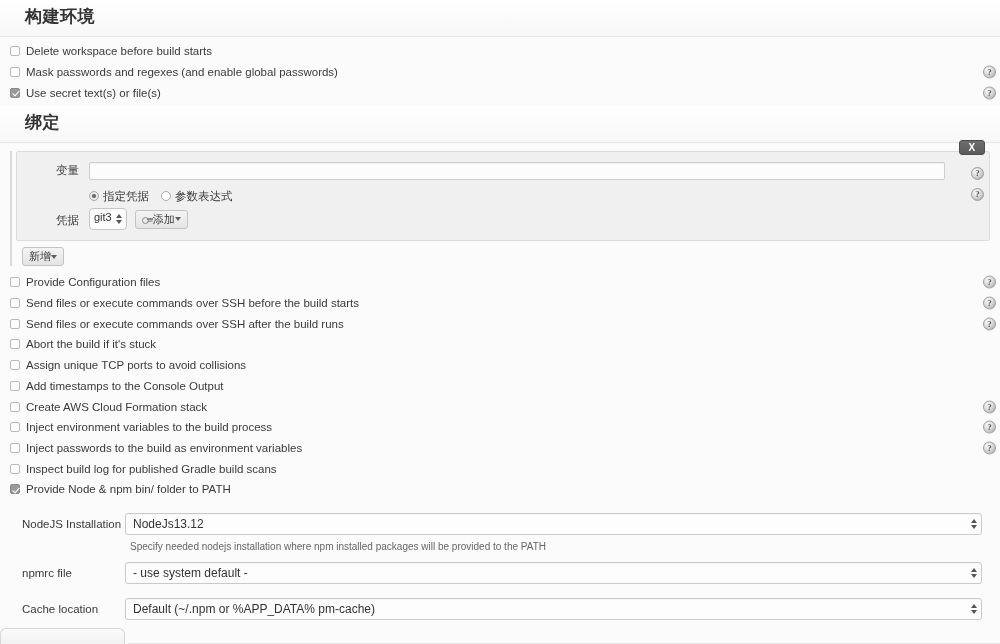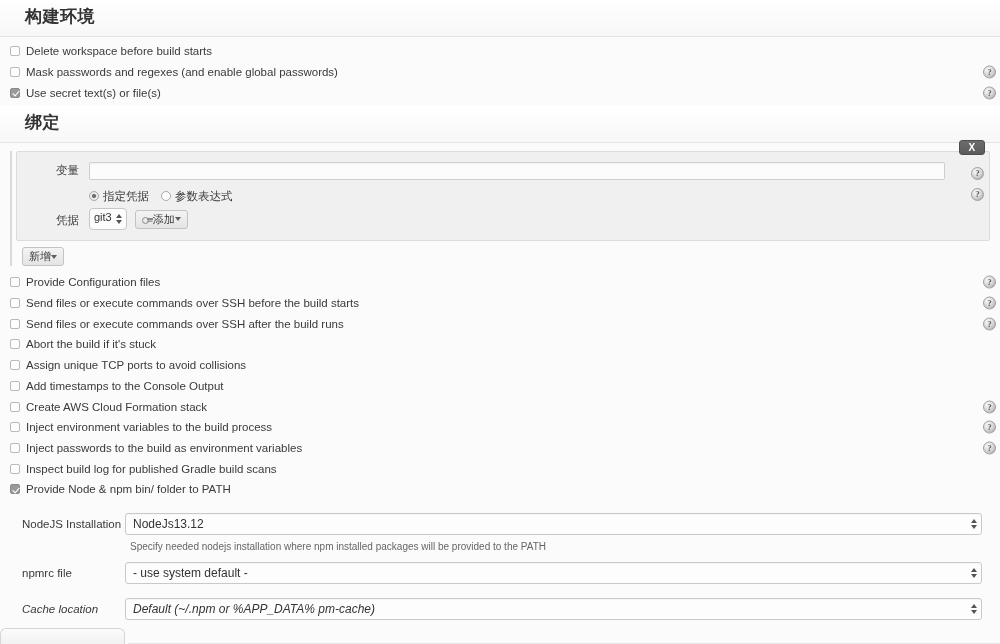--- a/index.html
+++ b/index.html
@@ -454,21 +454,21 @@
     <div class="nhelp">Specify needed nodejs installation where npm installed packages will be provided to the PATH</div>
 
     <div class="nrow">
       <div class="nlabel">npmrc file</div>
       <div class="nselect">
         <span>- use system default -</span>
         <span class="stepper"></span>
       </div>
     </div>
 
-    <div class="nrow" style="margin-top:6px;font-style:italic;">
+    <div class="nrow" style="margin-top:6px;">
       <div class="nlabel">Cache location</div>
       <div class="nselect">
         <span>Default (~/.npm or %APP_DATA% pm-cache)</span>
         <span class="stepper"></span>
       </div>
     </div>
 
   </div>
 
   <div class="bottom-tab"></div>

